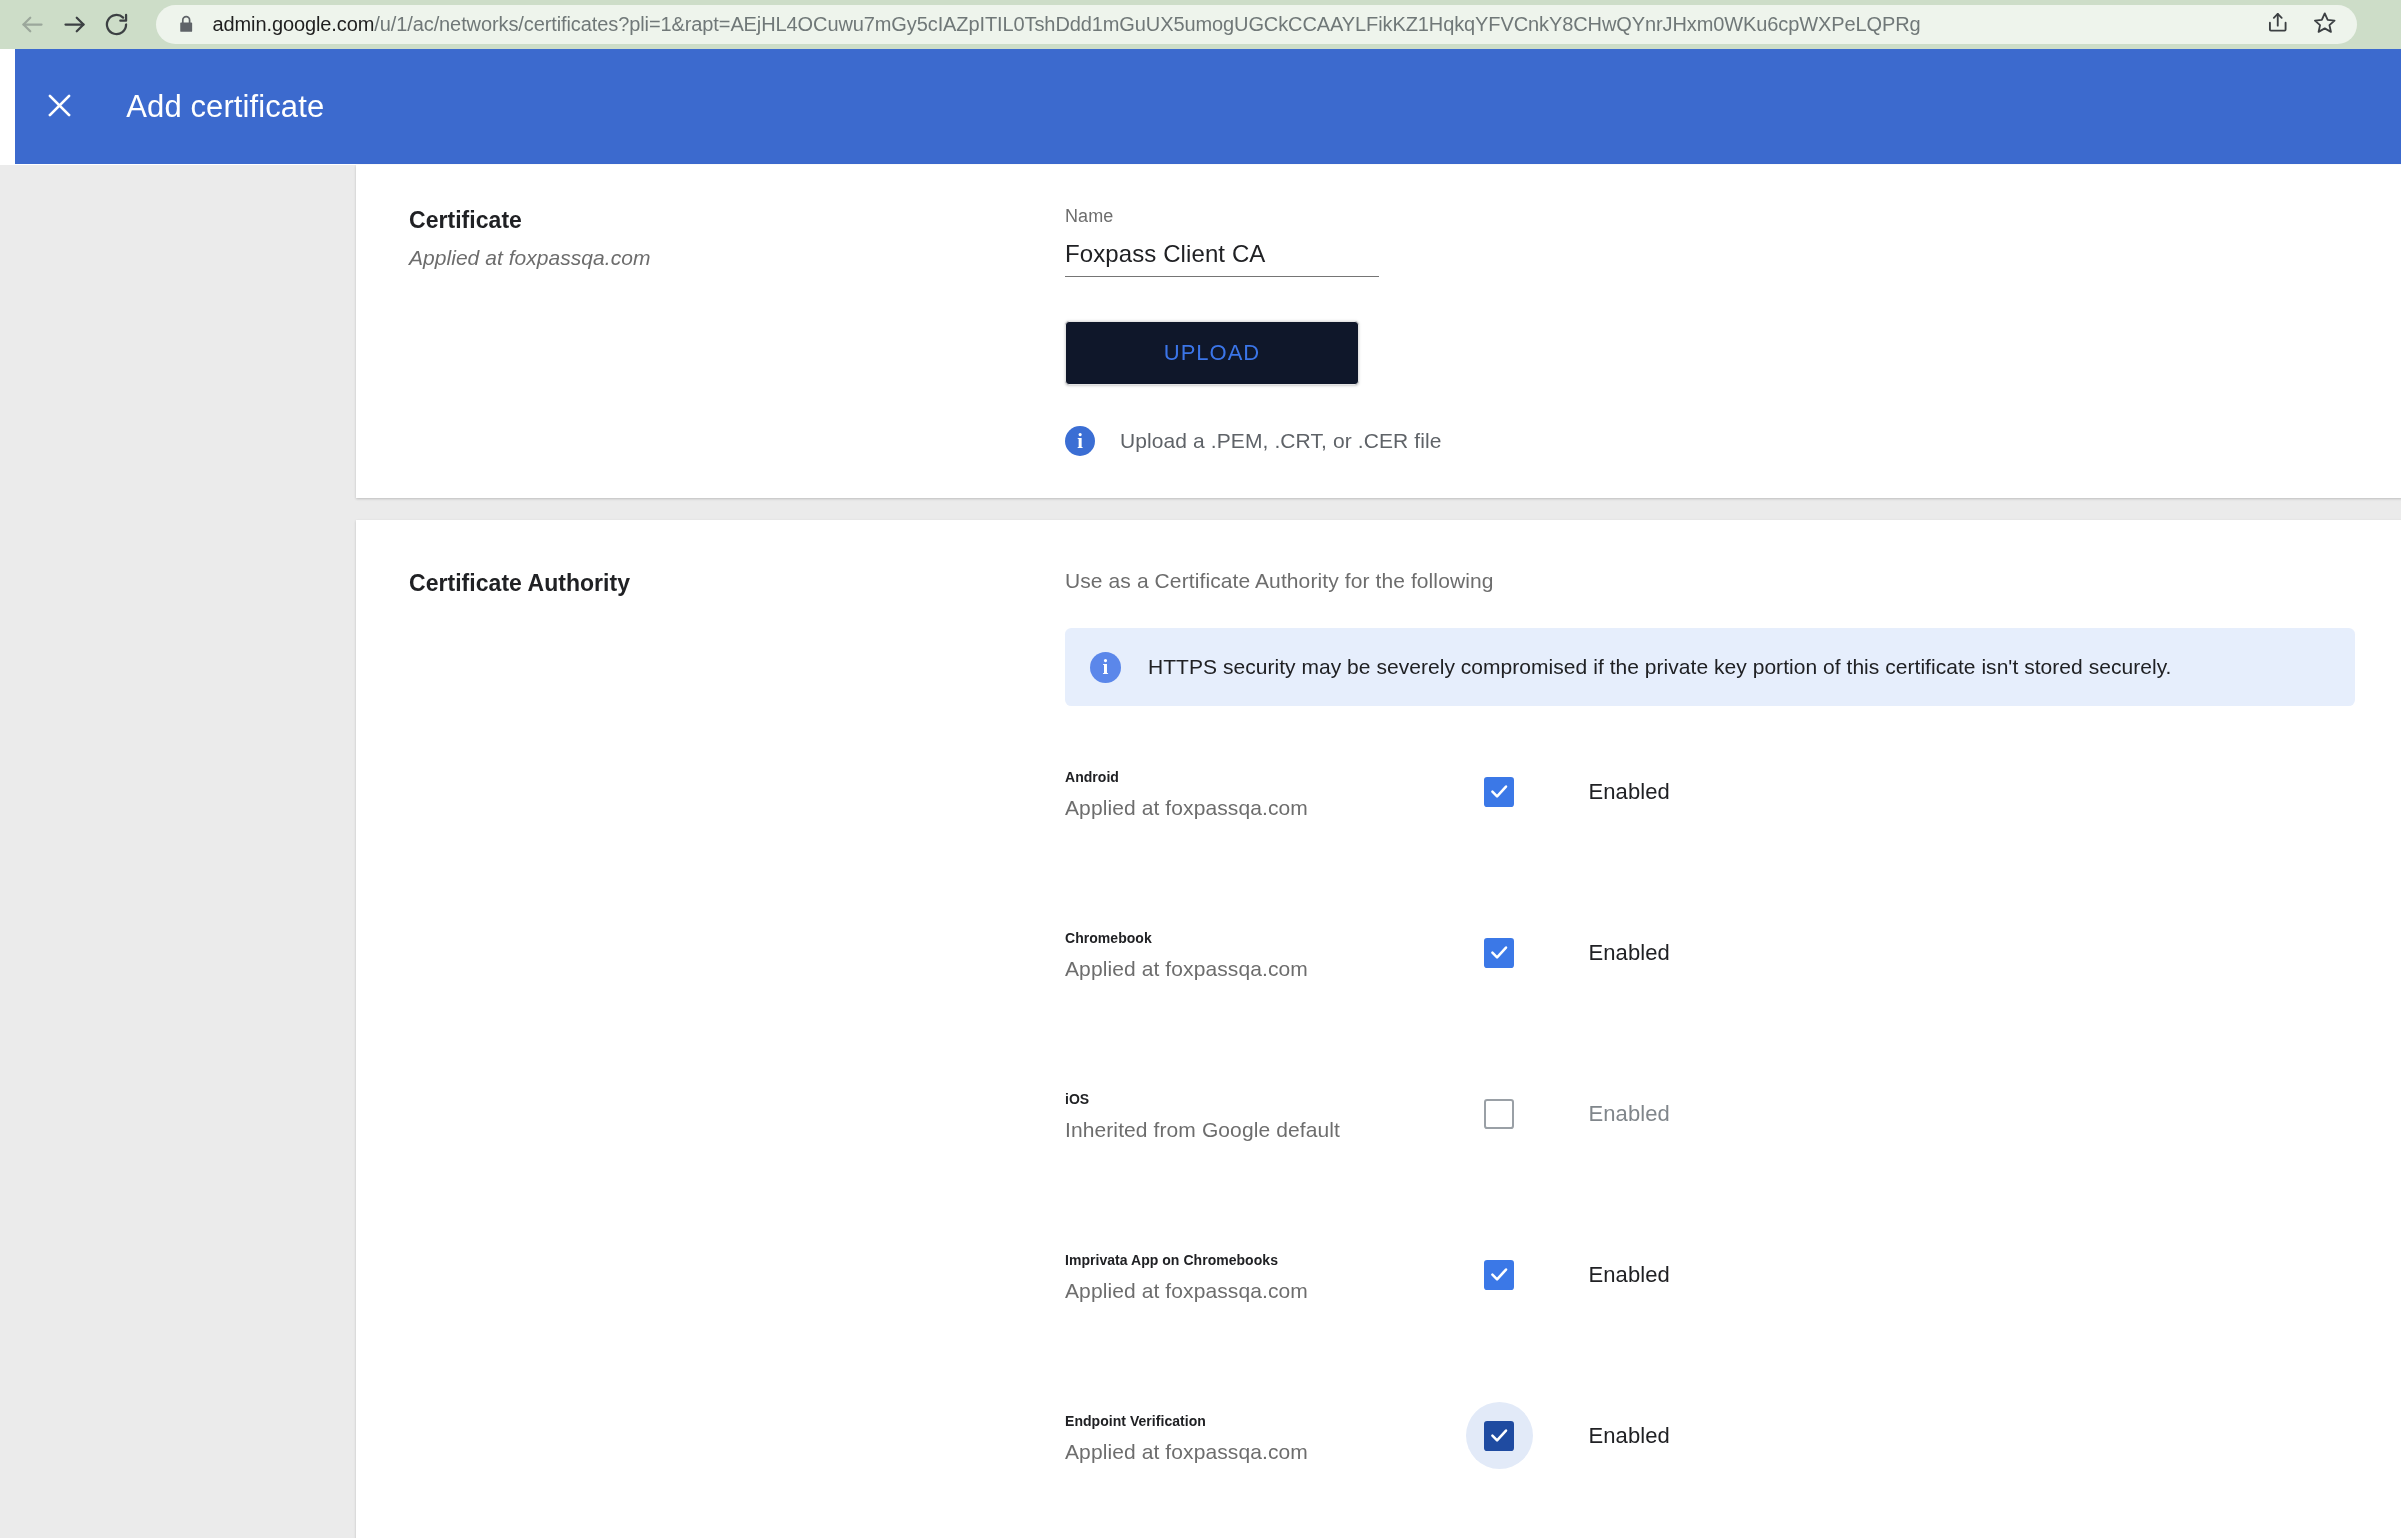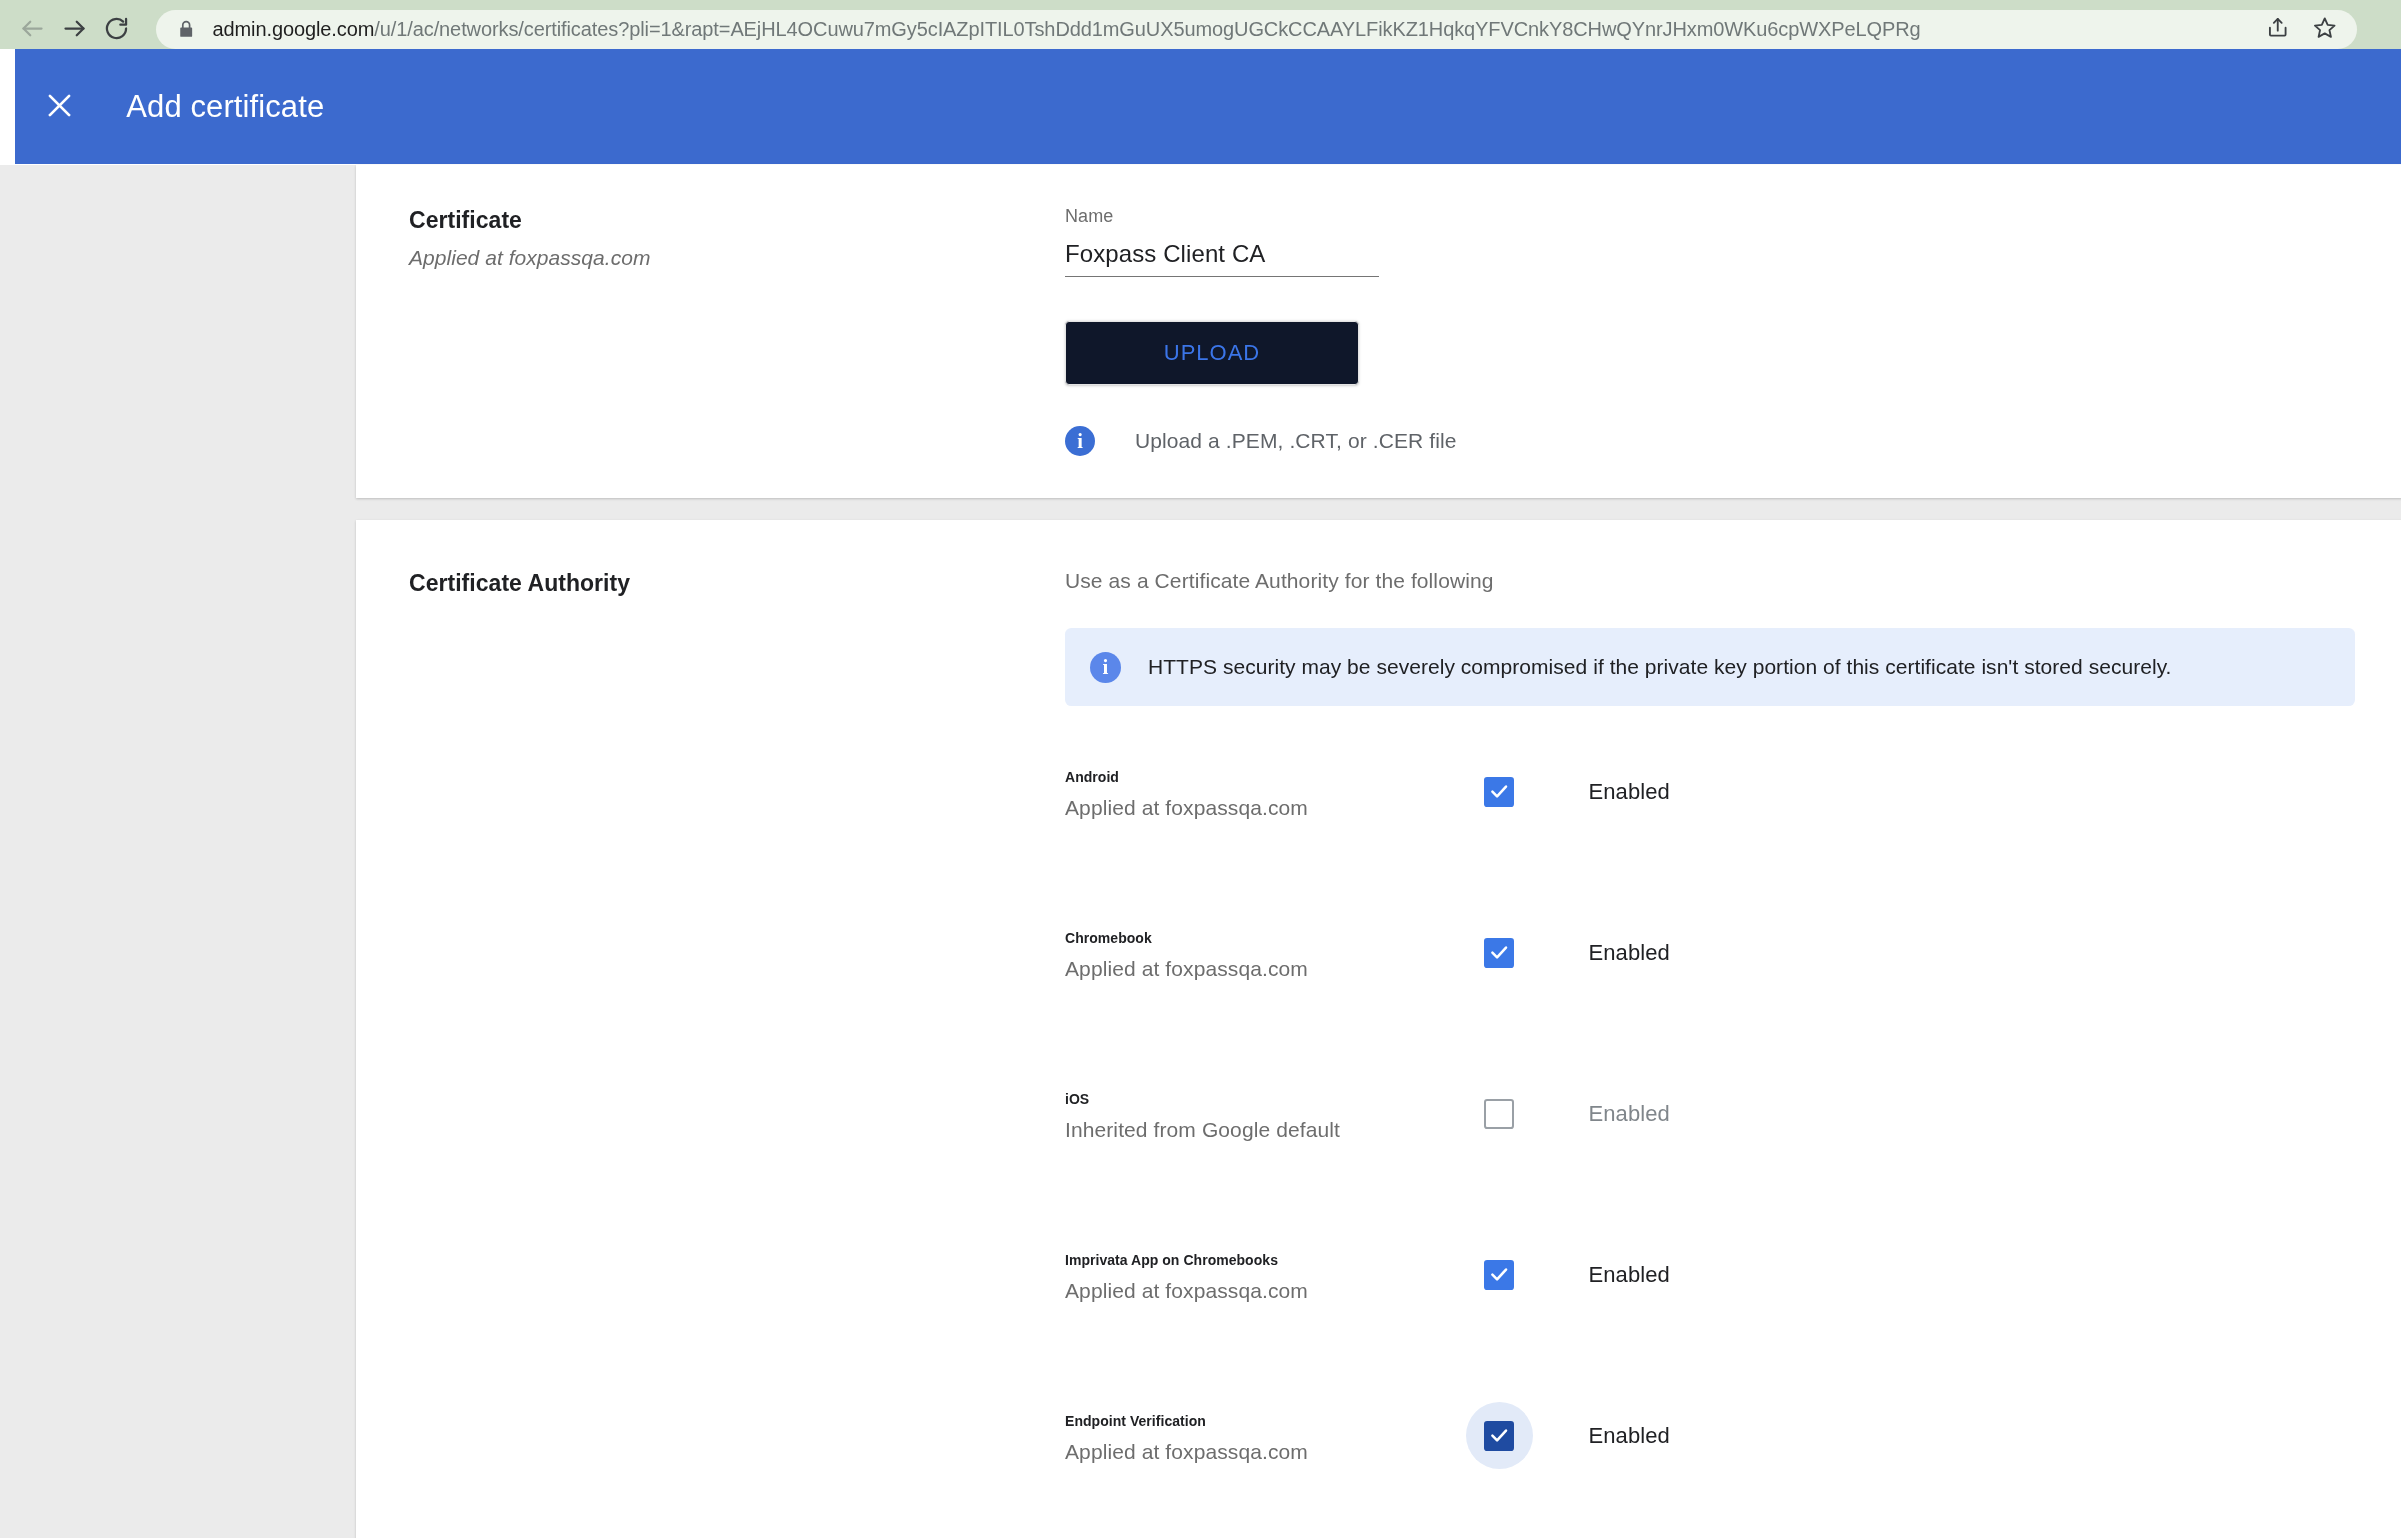--- a/index.html
+++ b/index.html
@@ -14,21 +14,21 @@
   }
 
   
   .browser-bar {
     position: absolute;
     top: 0; left: 0;
     width: 2401px;
     height: 49px;
     background: #cdddc8;
     display: flex;
-    align-items: flex-end;
+    align-items: center;
     box-sizing: border-box;
     padding: 0 44px 0 11px;
   }
   .nav-btn {
     width: 42px;
     height: 42px;
     display: flex;
     align-items: center;
     justify-content: center;
     flex: 0 0 auto;
@@ -217,21 +217,21 @@
     display: flex;
     align-items: center;
     justify-content: center;
     color: #ffffff;
     font-size: 20.4px;
     font-family: "Liberation Serif", serif;
     font-weight: bold;
     line-height: 1;
   }
   .info-text {
-    margin-left: 40px;
+    margin-left: 25px;
     font-size: 21px;
     color: #5f6368;
     letter-spacing: 0.1px;
   }
 
   
   .ca-intro {
     font-size: 21px;
     color: #6d6d6d;
     letter-spacing: 0.1px;

